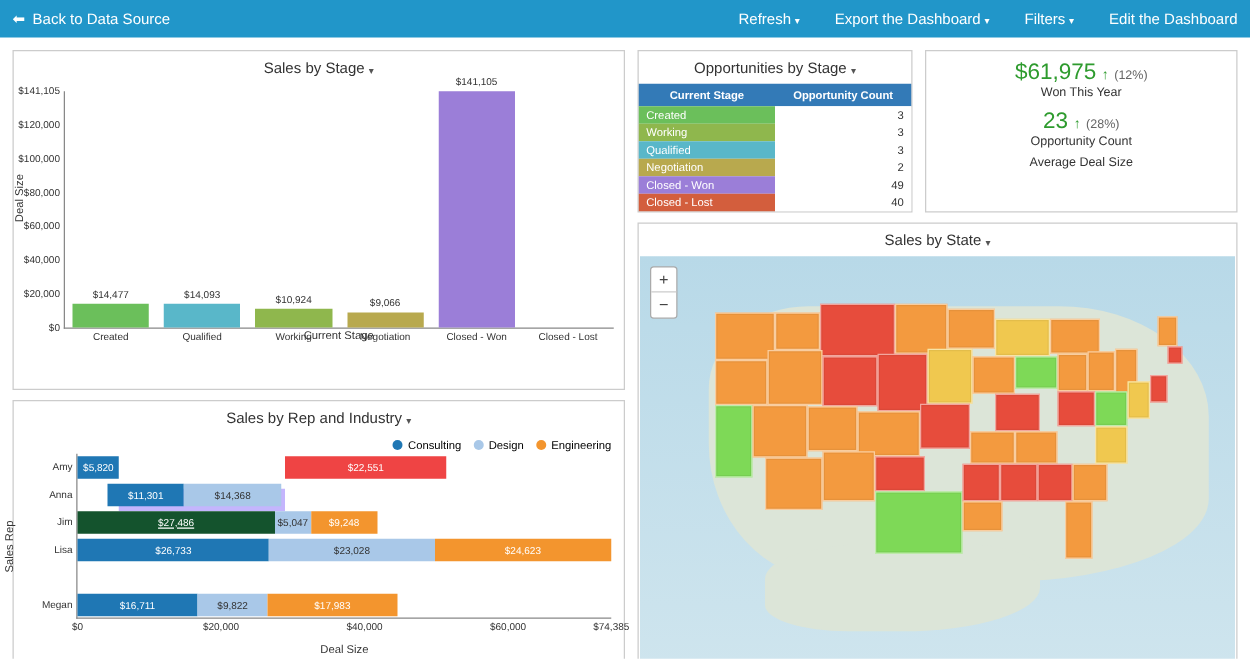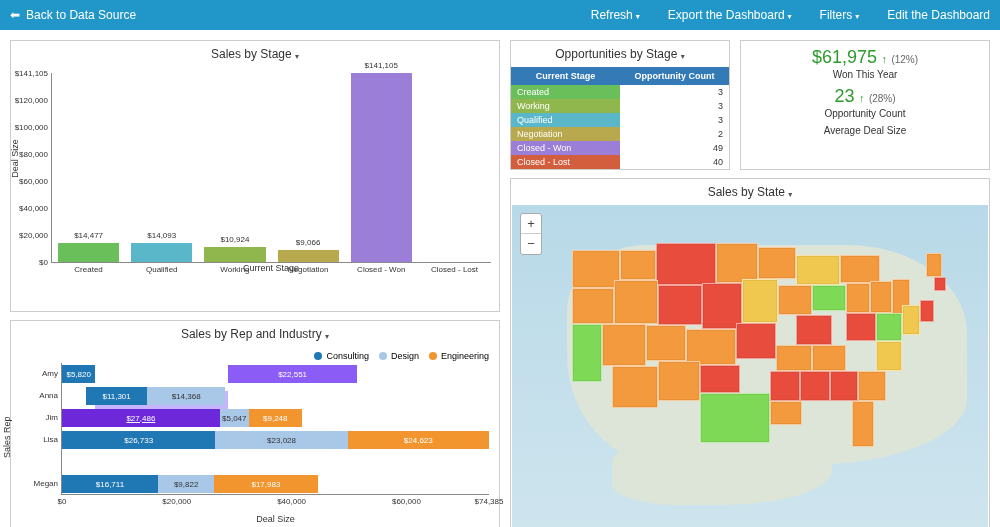--- a/index.html
+++ b/index.html
@@ -178,30 +178,30 @@
           </div>
       </div>
       <div class="rep-chart">
         <div class="rep-ylabel">Sales Rep</div>
         <div class="rep-plot" id="rep-plot">
           <div class="rep-xlabel">Deal Size</div>
         <div class="rep-row" style="top: 2px;">
               <div class="rep-name">Amy</div>
               <div class="seg" style="width: 7.82416%; background: rgb(31, 119, 180);">$5,820</div>
               <div class="seg" style="width: 31.0278%; background: #c4b5fd; color: rgb(51, 51, 51); margin-top: 26px;">$23,080</div>
-              <div class="seg" style="width: 30.3166%; background: #8b5cf6;">$22,551</div>
+              <div class="seg" style="width: 30.3166%; background: #ef4444;">$22,551</div>
             </div>
             <div class="rep-row" style="top: 24px; padding-left: 24px;">
               <div class="rep-name">Anna</div>
               <div class="seg" style="width: 15.1926%; background: rgb(31, 119, 180);">$11,301</div>
               <div class="seg" style="width: 19.3157%; background: rgb(169, 200, 232); color: rgb(51, 51, 51);">$14,368</div>
             </div>
             <div class="rep-row" style="top: 46px;">
               <div class="rep-name">Jim</div>
-              <div class="seg" style="width: 36.951%; background: #6d28d9; text-decoration: underline;">$27,486</div>
+              <div class="seg" style="width: 36.951%; background: #14532d; text-decoration: underline;">$27,486</div>
               <div class="seg" style="width: 6.78497%; background: rgb(169, 200, 232); color: rgb(51, 51, 51);">$5,047</div>
               <div class="seg" style="width: 12.4326%; background: rgb(243, 149, 46);">$9,248</div>
             </div>
             <div class="rep-row" style="top: 68px;">
               <div class="rep-name">Lisa</div>
               <div class="seg" style="width: 35.9387%; background: rgb(31, 119, 180);">$26,733</div>
               <div class="seg" style="width: 30.9579%; background: rgb(169, 200, 232); color: rgb(51, 51, 51);">$23,028</div>
               <div class="seg" style="width: 33.1021%; background: rgb(243, 149, 46);">$24,623</div>
             </div>
             <div class="rep-row" style="top: 112px;">

